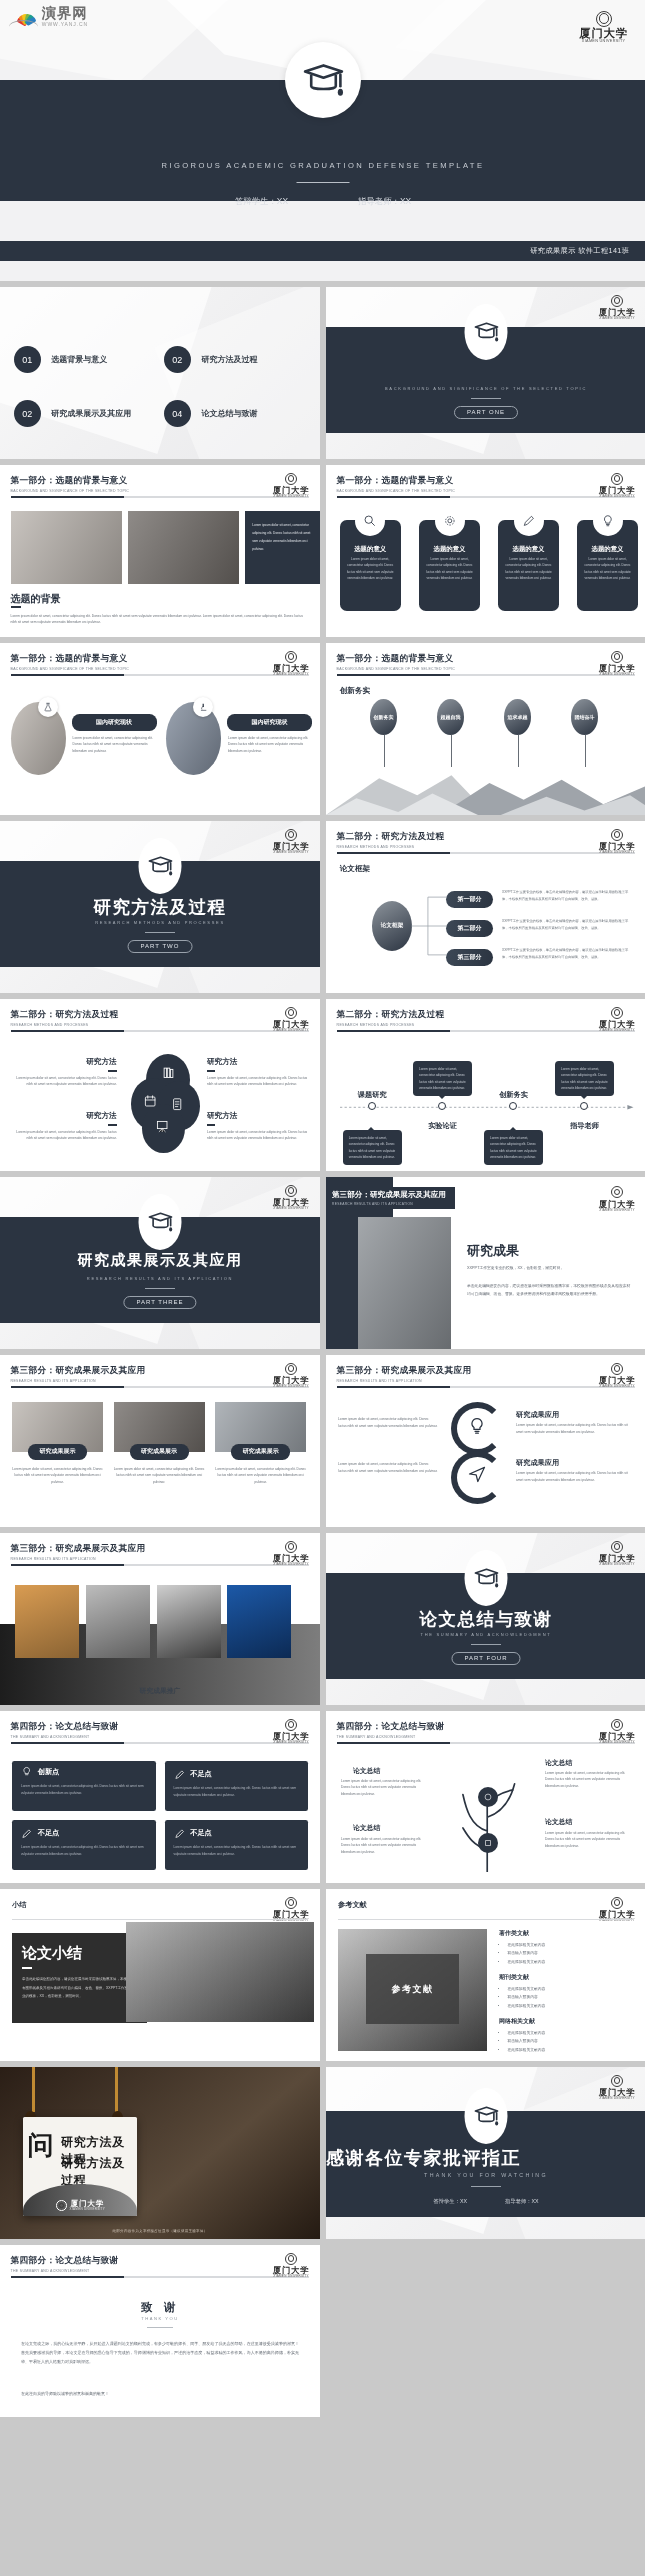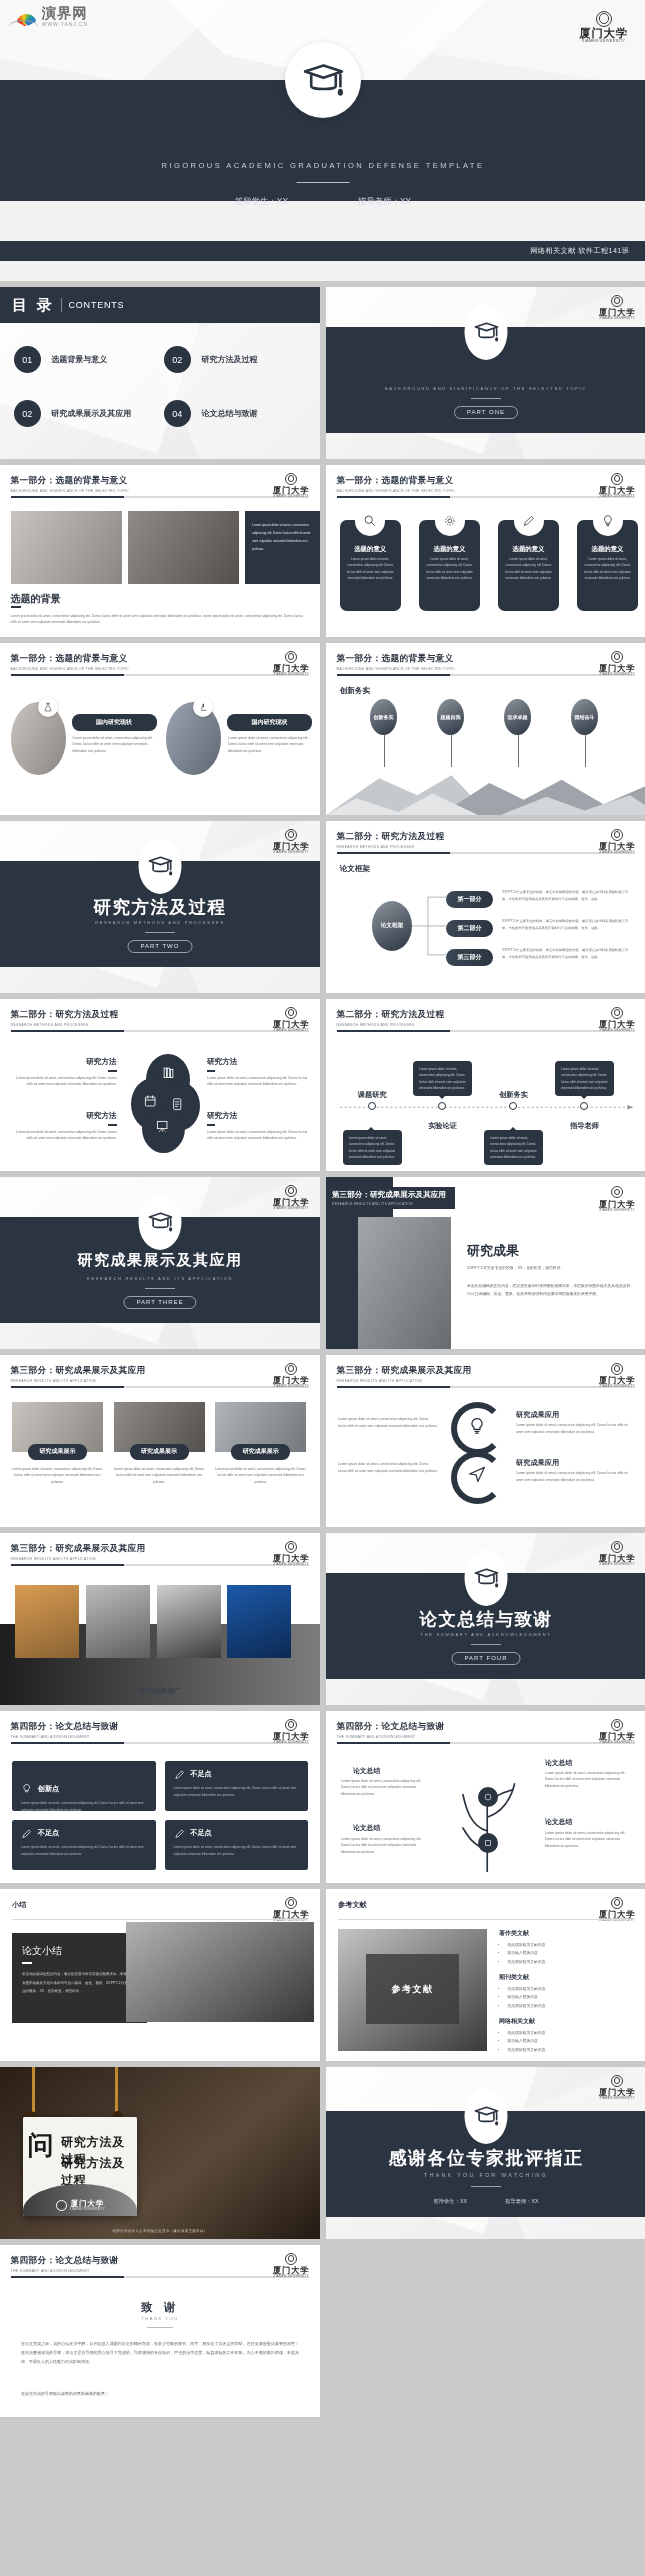--- a/index.html
+++ b/index.html
@@ -139,33 +139,28 @@
     </svg>
   </div>
 
   <div class="cover-sub">RIGOROUS ACADEMIC GRADUATION DEFENSE TEMPLATE</div>
   <div class="cover-rule"></div>
   <div class="cover-meta">
     <span>答辩学生：XX</span>
     <span>指导老师：XX</span>
   </div>
   <div class="cover-strip">
-    <span class="cls">网络相关文献 软件工程141班</span>
+    <span class="cls">研究成果展示 软件工程141班</span>
   </div>
 </div>
 
 <div class="grid">
 
   <div class="slide">
     <div class="poly-bg"></div>
-    <div style="position:absolute;left:0;right:0;top:0;height:36px;background:#2b3441;display:flex;align-items:center;padding-left:12px;">
-      <span style="color:#fff;font-size:15px;font-weight:bold;letter-spacing:2.3px;font-family:'DejaVu Sans',sans-serif;">目 录</span>
-      <span style="width:0.8px;height:14.4px;background:#7c848e;margin:0 6.8px;"></span>
-      <span style="color:#fff;font-size:9px;letter-spacing:0.8px;">CONTENTS</span>
-    </div>
     <div style="position:absolute;left:13.7px;right:13.7px;top:59px;display:grid;grid-template-columns:1fr 1fr;gap:27px 7.6px;">
       <div style="display:flex;align-items:center;gap:10.6px;">
         <span style="width:27px;height:27px;border-radius:50%;background:#2b3441;color:#fff;font-size:9px;display:flex;align-items:center;justify-content:center;">01</span>
         <span style="font-size:8px;color:#3a424c;font-weight:bold;font-family:'DejaVu Sans',sans-serif;">选题背景与意义</span>
       </div>
       <div style="display:flex;align-items:center;gap:10.6px;">
         <span style="width:27px;height:27px;border-radius:50%;background:#2b3441;color:#fff;font-size:9px;display:flex;align-items:center;justify-content:center;">02</span>
         <span style="font-size:8px;color:#3a424c;font-weight:bold;font-family:'DejaVu Sans',sans-serif;">研究方法及过程</span>
       </div>
       <div style="display:flex;align-items:center;gap:10.6px;">
@@ -659,21 +654,21 @@
       <div class="bar">
             <i style="width:38%"></i>
           </div>
     </div>
     <div class="s-uni uni-logo">
       <div class="seal"></div>
       <div class="name">厦门大学</div>
       <div class="sub">XIAMEN UNIVERSITY</div>
     </div>
     <div style="position:absolute;left:12px;top:50px;display:grid;grid-template-columns:1fr 1fr;gap:9px;width:296px;">
-      <div class="navy" style="padding:22px 9px;height:50px;border-radius:2.3px;">
+      <div class="navy" style="padding:5px 9px;height:50px;border-radius:2.3px;">
         <div style="display:flex;align-items:center;gap:5.3px;">
           <svg width="11.4" height="11.4" viewBox="0 0 24 24">
                 <path d="M12 3 a6 6 0 0 1 3.6 10.8 V16 h-7.2 v-2.2 A6 6 0 0 1 12 3Z" fill="none" stroke="#fff" stroke-width="1.5"></path>
                 <path d="M9.6 18.4h4.8" stroke="#fff" stroke-width="1.5" stroke-linecap="round"></path>
               </svg>
           <span style="color:#fff;font-size:7.2px;font-weight:bold;font-family:'DejaVu Sans',sans-serif;">创新点</span>
         </div>
         <div style="color:#b4bbc4;font-size:3.2px;line-height:2.2;margin-top:5.3px;">Lorem ipsum dolor sit amet, consectetur adipiscing elit. Donec luctus nibh sit amet sem vulputate venenatis bibendum orci pulvinar.</div>
       </div>
       <div class="navy" style="padding:7.6px 9px;height:50px;border-radius:2.3px;">
@@ -746,21 +741,21 @@
   <div class="slide">
     <div style="position:absolute;inset:0;background:#fff"></div>
     <div style="position:absolute;left:12px;top:10.6px;font-size:7.2px;font-weight:bold;color:#2b3441;font-family:'DejaVu Sans',sans-serif;">小结</div>
     <div class="s-uni uni-logo">
       <div class="seal"></div>
       <div class="name">厦门大学</div>
       <div class="sub">XIAMEN UNIVERSITY</div>
     </div>
     <div style="position:absolute;left:12px;right:12px;top:30px;height:0.8px;background:#d8dadd;"></div>
     <div style="position:absolute;left:12px;top:44px;width:135px;background:#2e2e2e;color:#cfcfcf;padding:10.6px 10px;height:90px;">
-      <div style="font-size:10px;font-weight:normal;color:#fff;font-family:'DejaVu Sans',sans-serif;">论文小结</div>
+      <div style="font-size:15px;font-weight:bold;color:#fff;font-family:'DejaVu Sans',sans-serif;">论文小结</div>
       <div style="width:10px;height:1.5px;background:#fff;margin:4.6px 0 6.8px;"></div>
       <div style="font-size:3.5px;line-height:2.3;">单击此处编辑您想的内容，建议您在展示时采用微软雅黑字体，本模板所有图形线条及其相应素材均可自由编辑、改色、替换。XXPPT工作室更专业的模板，XX，色彩纷呈，潮范时尚。</div>
     </div>
     <div class="ph" style="position:absolute;left:126px;top:33px;width:188px;height:100px;background:linear-gradient(160deg,#9d9d9d,#4a4a4a);"></div>
   </div>
 
   <div class="slide">
     <div style="position:absolute;inset:0;background:#fff"></div>
     <div style="position:absolute;left:12px;top:10.6px;font-size:7.2px;font-weight:bold;color:#2b3441;font-family:'DejaVu Sans',sans-serif;">参考文献</div>
     <div class="s-uni uni-logo">
@@ -831,21 +826,21 @@
       <div class="sub">XIAMEN UNIVERSITY</div>
     </div>
     <div style="position:absolute;left:50%;top:21px;transform:translateX(-50%);width:43px;height:56px;border-radius:50%;background:#fff;display:flex;align-items:center;justify-content:center;z-index:3;">
       <svg width="26" height="24" viewBox="0 0 56 52">
             <path d="M4 15 L28 7 L52 15 L28 23 Z" fill="none" stroke="#2b3441" stroke-width="3.6" stroke-linejoin="round"></path>
             <path d="M12 19 V34 c0 5 32 5 32 0 V19" fill="none" stroke="#2b3441" stroke-width="3.6" stroke-linejoin="round"></path>
             <path d="M50 19 V34" stroke="#2b3441" stroke-width="3.6" stroke-linecap="round"></path>
             <ellipse cx="50" cy="42" rx="3.4" ry="4.6" fill="#2b3441"></ellipse>
           </svg>
     </div>
-    <div style="position:absolute;left:0;right:0;top:79px;text-align:center;color:#fff;font-size:18px;font-weight:bold;letter-spacing:1.5px;z-index:4;font-family:'DejaVu Sans',sans-serif;">感谢各位专家批评指正</div>
+    <div style="position:absolute;left:0;right:0;top:79px;text-align:left;color:#fff;font-size:18px;font-weight:bold;letter-spacing:1.5px;z-index:4;font-family:'DejaVu Sans',sans-serif;">感谢各位专家批评指正</div>
     <div style="position:absolute;left:0;right:0;top:105px;text-align:center;color:#aab1ba;font-size:5.3px;letter-spacing:2.3px;z-index:4;">THANK YOU FOR WATCHING</div>
     <div style="position:absolute;left:50%;top:119px;transform:translateX(-50%);width:30px;height:0.9px;background:#9aa2ac;z-index:4;"></div>
     <div style="position:absolute;left:0;right:0;top:131px;display:flex;justify-content:center;gap:38px;color:#d6dae0;font-size:5.3px;z-index:4;">
       <span>答辩学生：XX</span>
       <span>指导老师：XX</span>
     </div>
   </div>
 
   <div class="slide">
     <div style="position:absolute;inset:0;background:#fff"></div>

